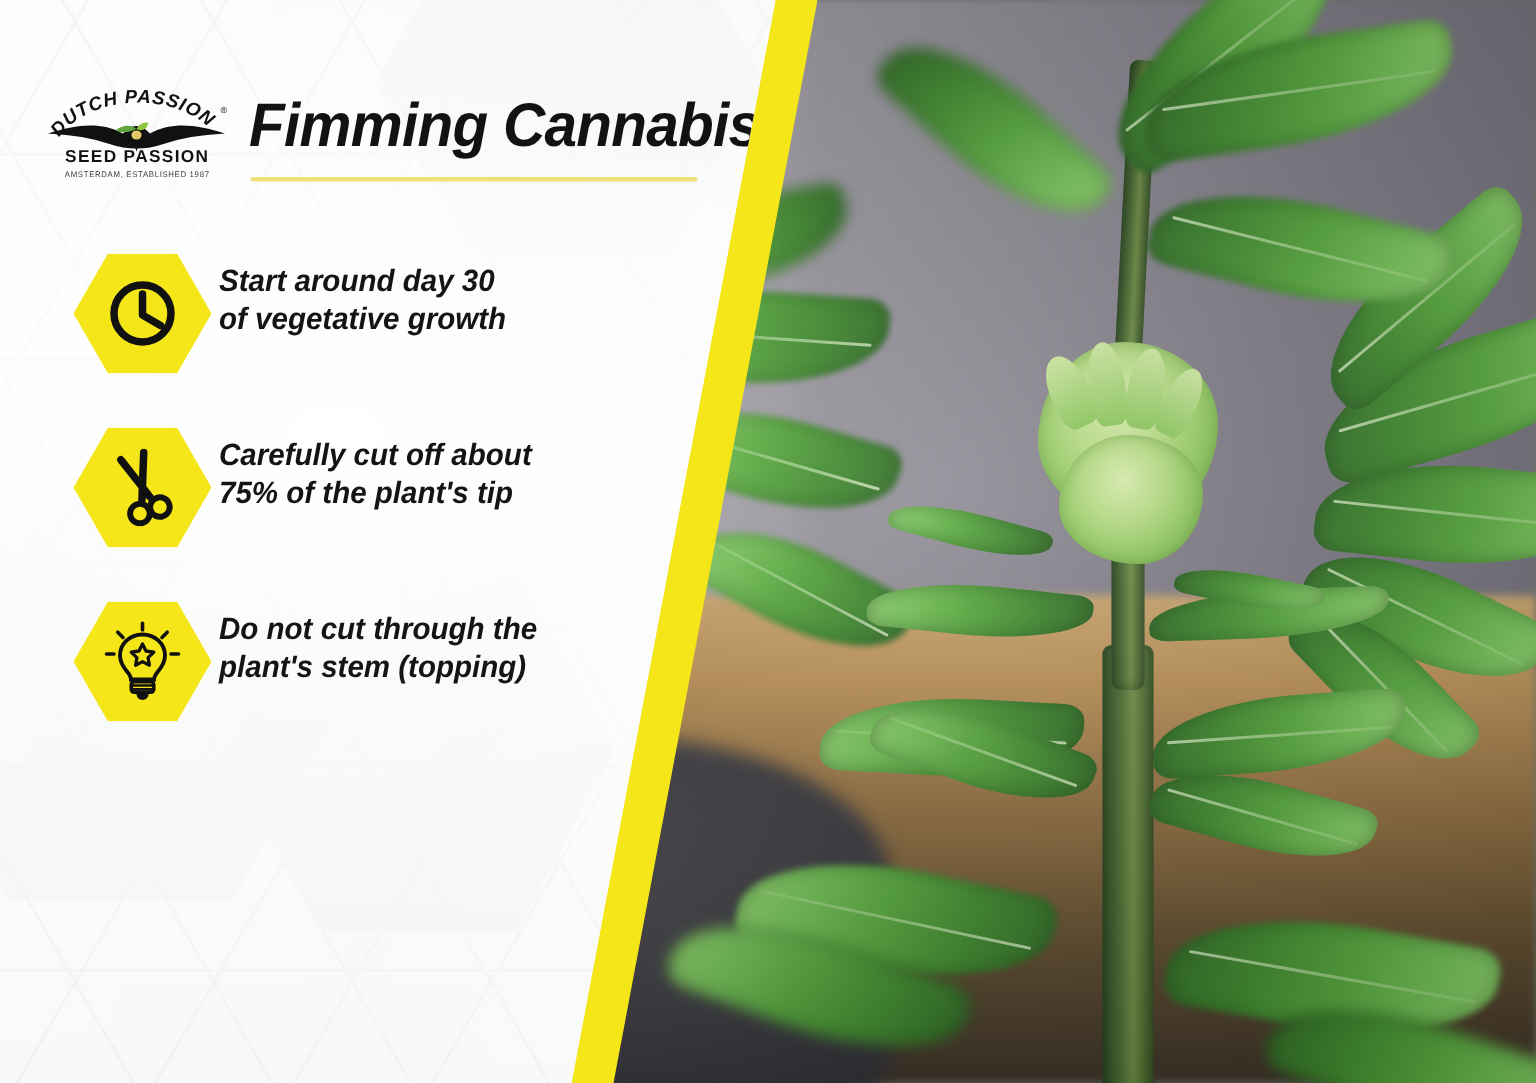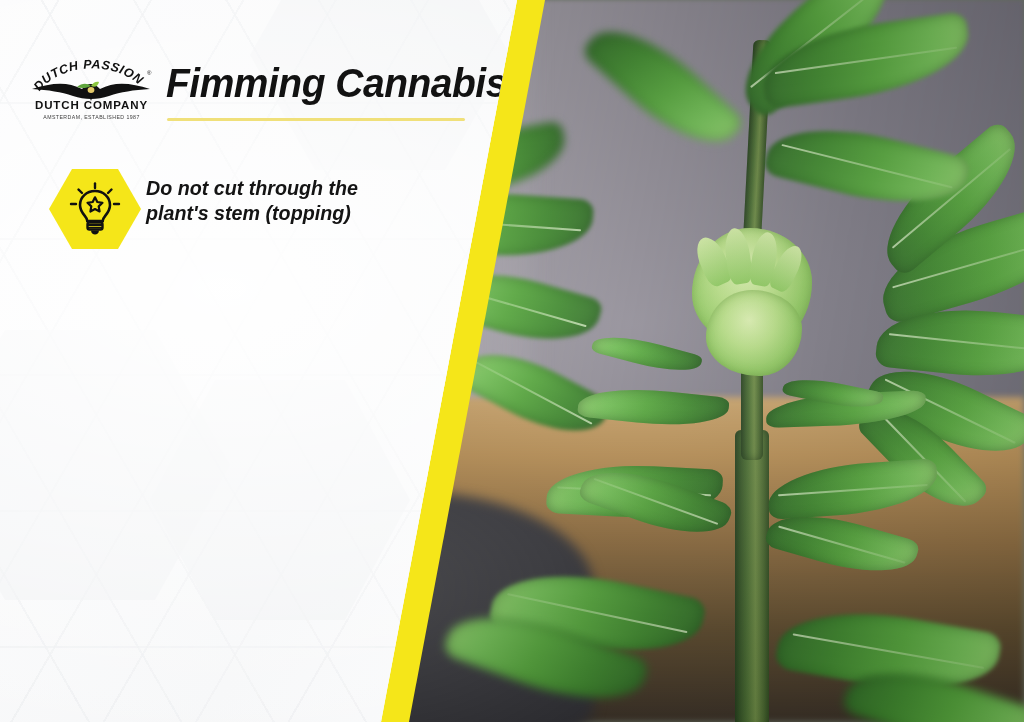--- a/index.html
+++ b/index.html
@@ -314,32 +314,61 @@
           <path d="M3,33 C22,27 38,25 53,33 C56,30 58,28 62,28 C66,28 68,30 71,33
                    C86,25 102,27 121,33 C104,34 92,36 80,40 C74,42 68,43 62,43
                    C56,43 50,42 44,40 C32,36 20,34 3,33 Z" fill="#111"></path>
 
           <path d="M48,31 C53,27 58,27 62,30 C58,32 53,33 48,31 Z" fill="#5fa53c"></path>
           <path d="M62,30 C64,26 68,25 70,26 C69,30 66,32 62,30 Z" fill="#8cc63f"></path>
 
           <path d="M58,33 L62,45 L66,33 Z" fill="#111"></path>
           <ellipse cx="62" cy="34" rx="3.4" ry="3" fill="#e3c96a"></ellipse>
         </svg>
-        <div class="logo-sub">DUTCH COMPANY</div>
+        <div class="logo-sub">SEED PASSION</div>
         <div class="logo-tiny">AMSTERDAM, ESTABLISHED 1987</div>
       </div>
 
       <div class="title">Fimming Cannabis</div>
       <div class="title-rule"></div>
     </div>
 
     <div class="bullets">
 
-
-
+      <div class="bullet">
+        <div class="hex-badge">
+          <svg width="50" height="50" viewBox="0 0 50 50">
+            <circle cx="25" cy="25" r="19" fill="none" stroke="#111" stroke-width="5"></circle>
+            <path d="M25 12 L25 26 L37 33" fill="none" stroke="#111" stroke-width="5" stroke-linecap="round" stroke-linejoin="round"></path>
+          </svg>
+        </div>
+        <div class="bullet-text">
+          <span>Start around day 30</span>
+          <span>of vegetative growth</span>
+        </div>
+      </div>
+
+
+      <div class="bullet">
+        <div class="hex-badge">
+          <svg width="50" height="52" viewBox="0 0 50 52">
+            <g transform="rotate(-18 25 26)">
+              <path d="M17 4 L28 34" stroke="#111" stroke-width="5" stroke-linecap="round" fill="none"></path>
+              <path d="M33 4 L22 34" stroke="#111" stroke-width="5" stroke-linecap="round" fill="none"></path>
+              <circle cx="18" cy="42" r="6.5" fill="none" stroke="#111" stroke-width="4"></circle>
+              <circle cx="32" cy="42" r="6.5" fill="none" stroke="#111" stroke-width="4"></circle>
+              <circle cx="25" cy="31" r="2.6" fill="#111"></circle>
+            </g>
+          </svg>
+        </div>
+        <div class="bullet-text">
+          <span>Carefully cut off about</span>
+          <span>75% of the plant's tip</span>
+        </div>
+      </div>
 
       <div class="bullet">
         <div class="hex-badge">
           <svg width="54" height="54" viewBox="0 0 54 54">
             <path d="M27 9 C18.5 9 12 15.2 12 23 C12 28 14.6 31.2 16.8 33.8
                      C18.4 35.7 19.3 37 19.3 39 L34.7 39 C34.7 37 35.6 35.7 37.2 33.8
                      C39.4 31.2 42 28 42 23 C42 15.2 35.5 9 27 9 Z" fill="none" stroke="#111" stroke-width="2.6"></path>
             <rect x="19.5" y="40.5" width="15" height="7" rx="2" fill="none" stroke="#111" stroke-width="2.4"></rect>
             <line x1="20" y1="43" x2="34" y2="43" stroke="#111" stroke-width="1.8"></line>
             <line x1="20" y1="45.6" x2="34" y2="45.6" stroke="#111" stroke-width="1.8"></line>

